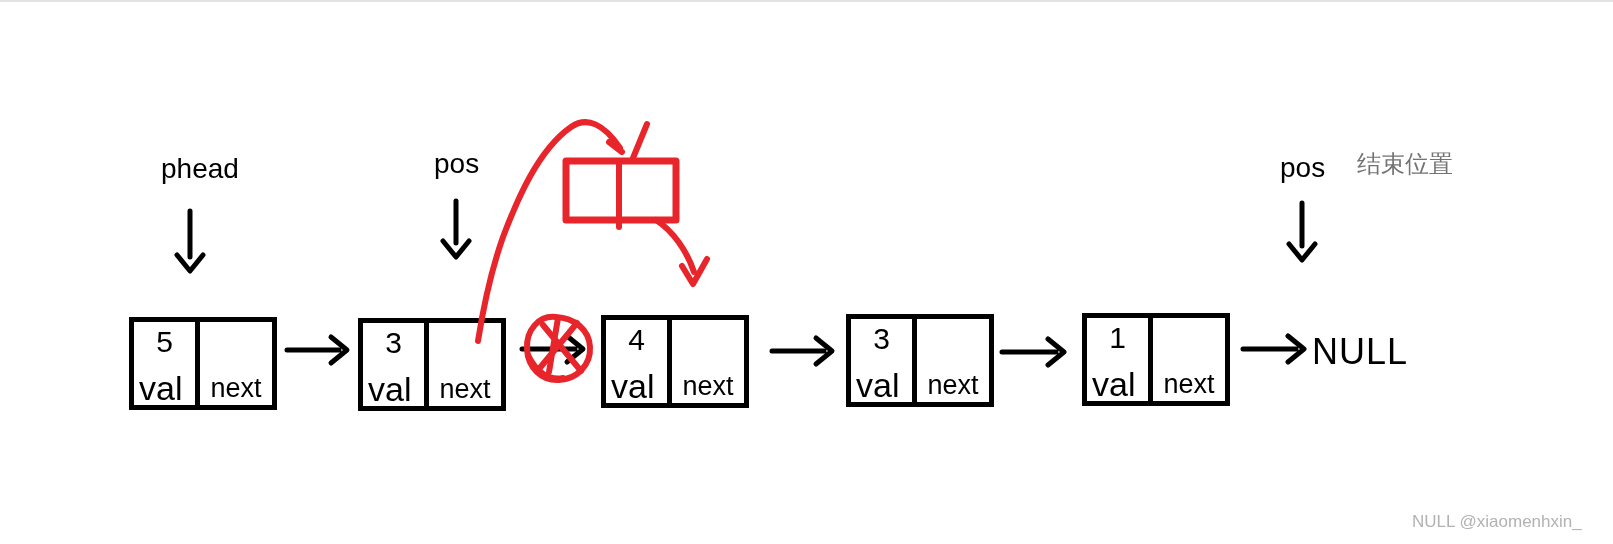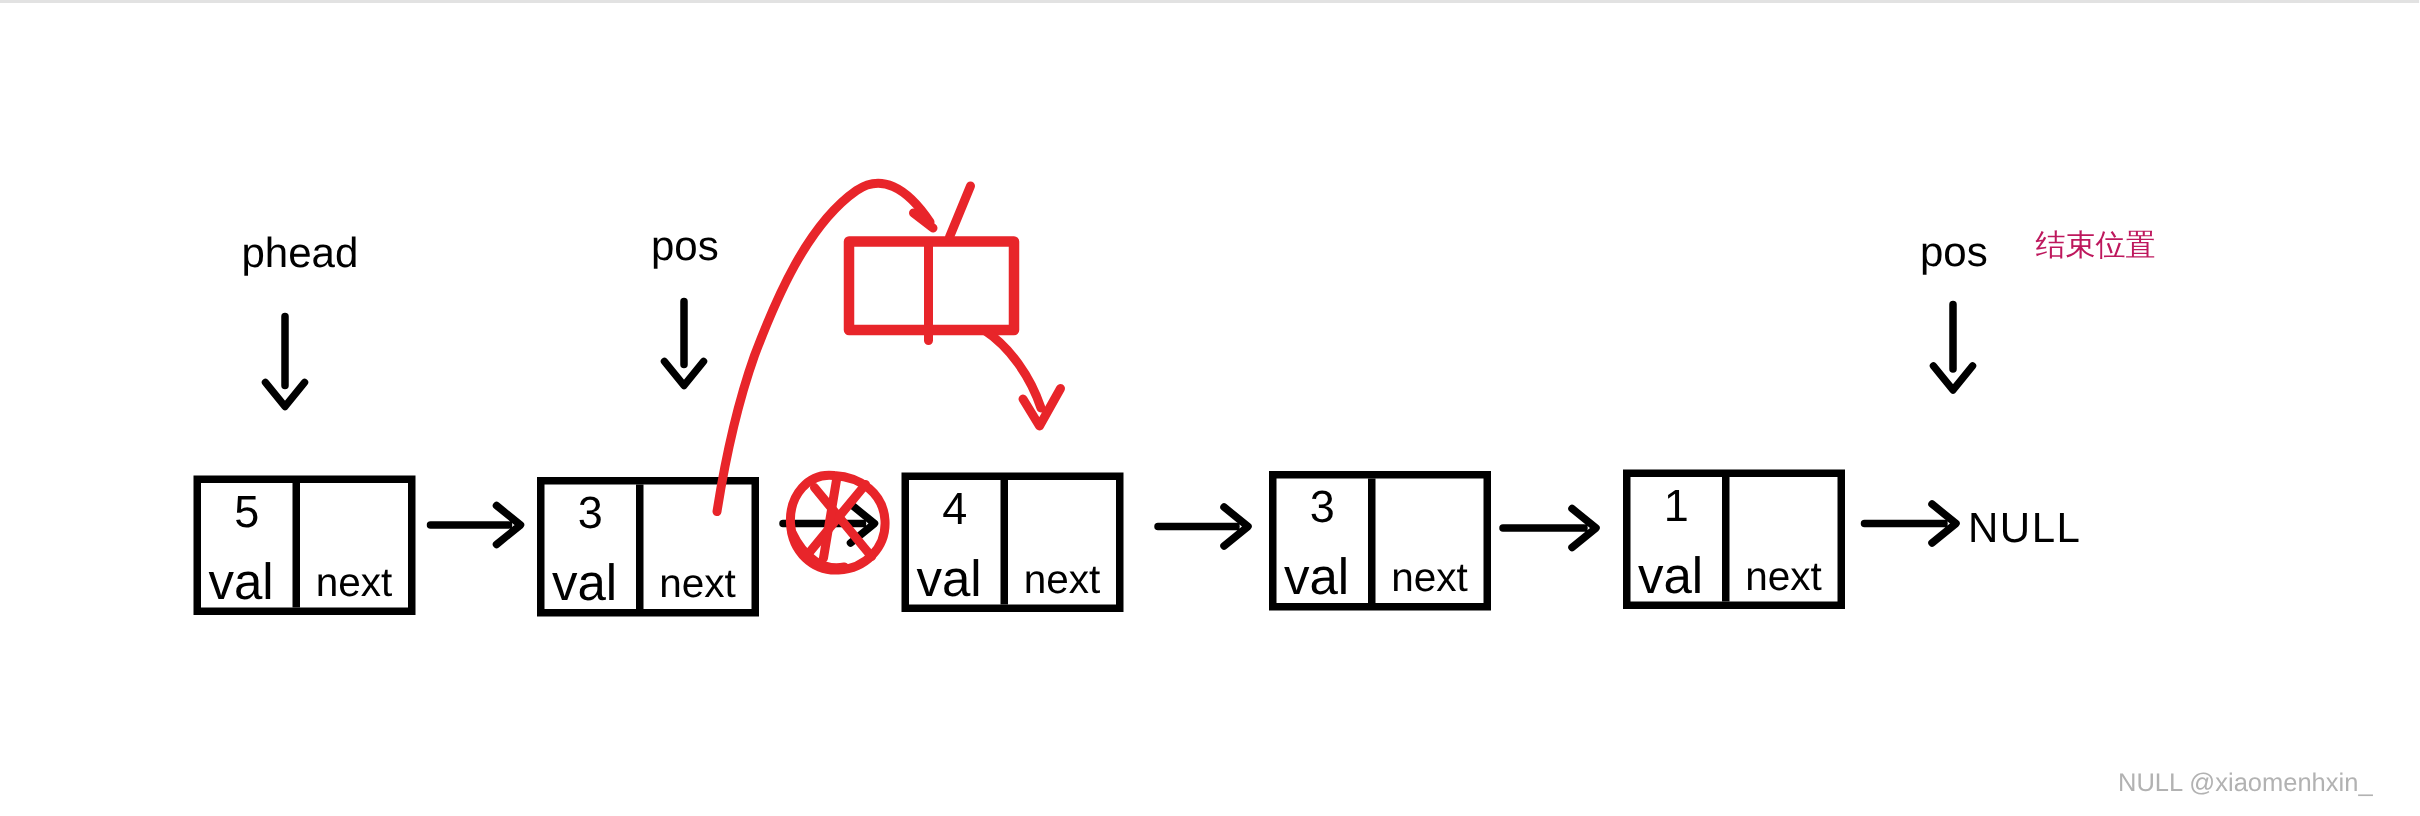--- a/index.html
+++ b/index.html
@@ -2,22 +2,22 @@
 <html><head>
 <meta charset="utf-8">
 <style>
   html,body{margin:0;padding:0;background:#ffffff;}
   .canvas{
     position:relative;width:1613px;height:536px;background:#ffffff;overflow:hidden;
     font-family:"Liberation Sans","DejaVu Sans",sans-serif;color:#000;
   }
   .top-line{position:absolute;left:0;top:0;width:1613px;height:2px;background:#e2e2e2;}
   .ptr-label{position:absolute;font-size:28px;line-height:32px;color:#000;white-space:nowrap;}
-  .end-label{position:absolute;font-size:20px;line-height:34px;color:#be185d;white-space:nowrap;text-align:center;}
-  .null-label{position:absolute;font-size:28px;line-height:32px;letter-spacing:1px;color:#000;}
+  .end-label{position:absolute;font-size:24px;line-height:34px;color:#737373;white-space:nowrap;text-align:center;}
+  .null-label{position:absolute;font-size:36px;line-height:32px;letter-spacing:1px;color:#000;}
   .node{
     position:absolute;width:148px;height:93px;box-sizing:border-box;
     border:5px solid #000;background:#fff;display:flex;z-index:1;
   }
   .cell{position:relative;box-sizing:border-box;}
   .cell-val{flex:0 0 66px;border-right:5px solid #000;}
   .cell-next{flex:1 1 auto;}
   .num{
     position:absolute;top:4px;left:0;right:0;text-align:center;
     font-size:30px;line-height:32px;

